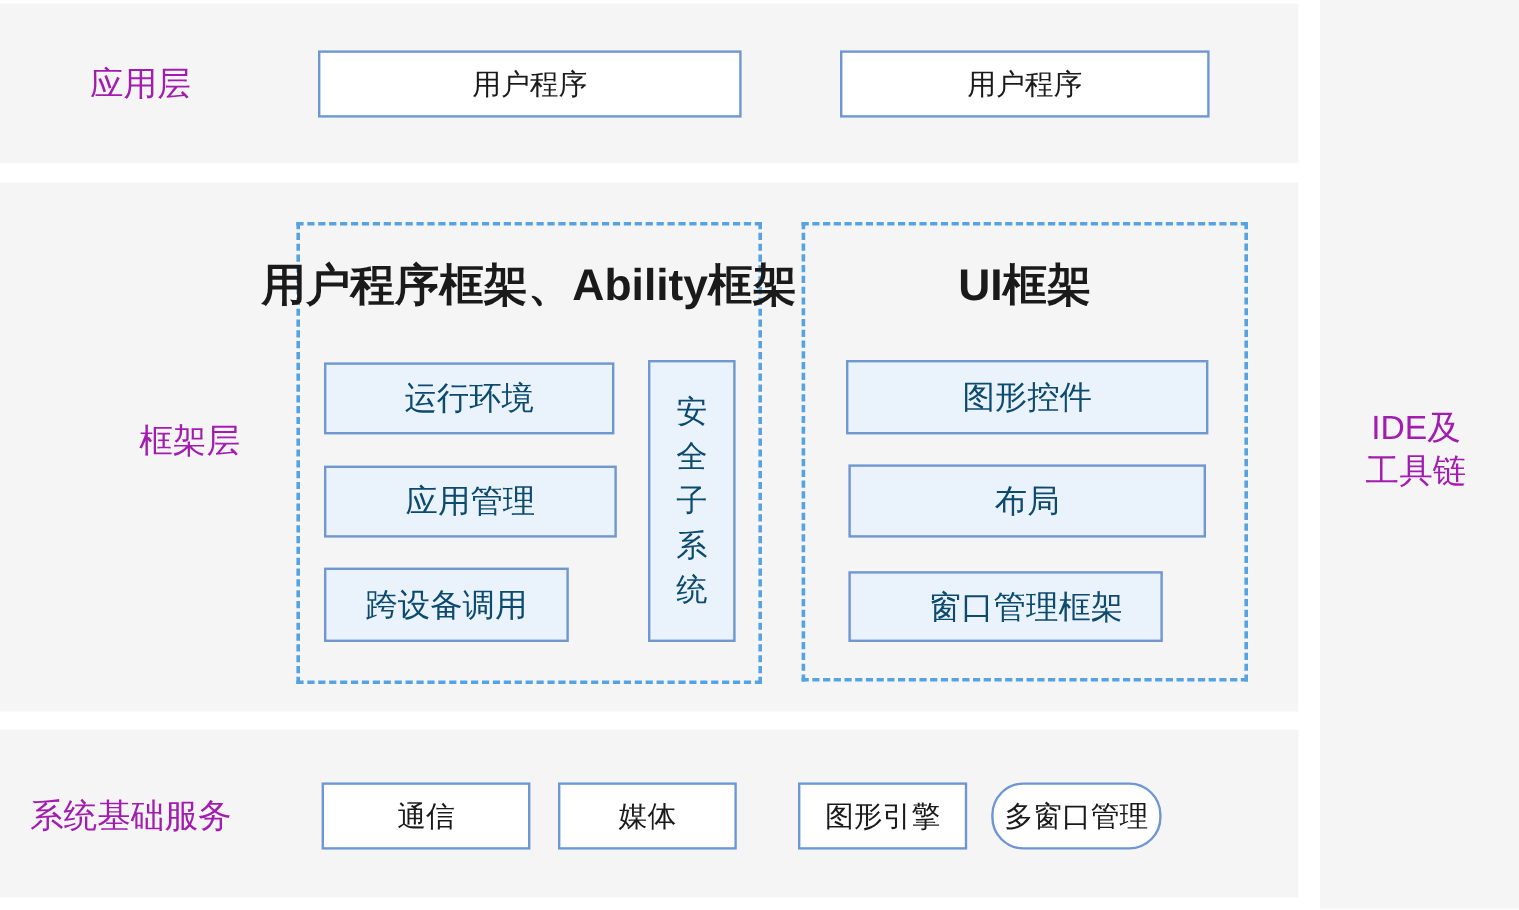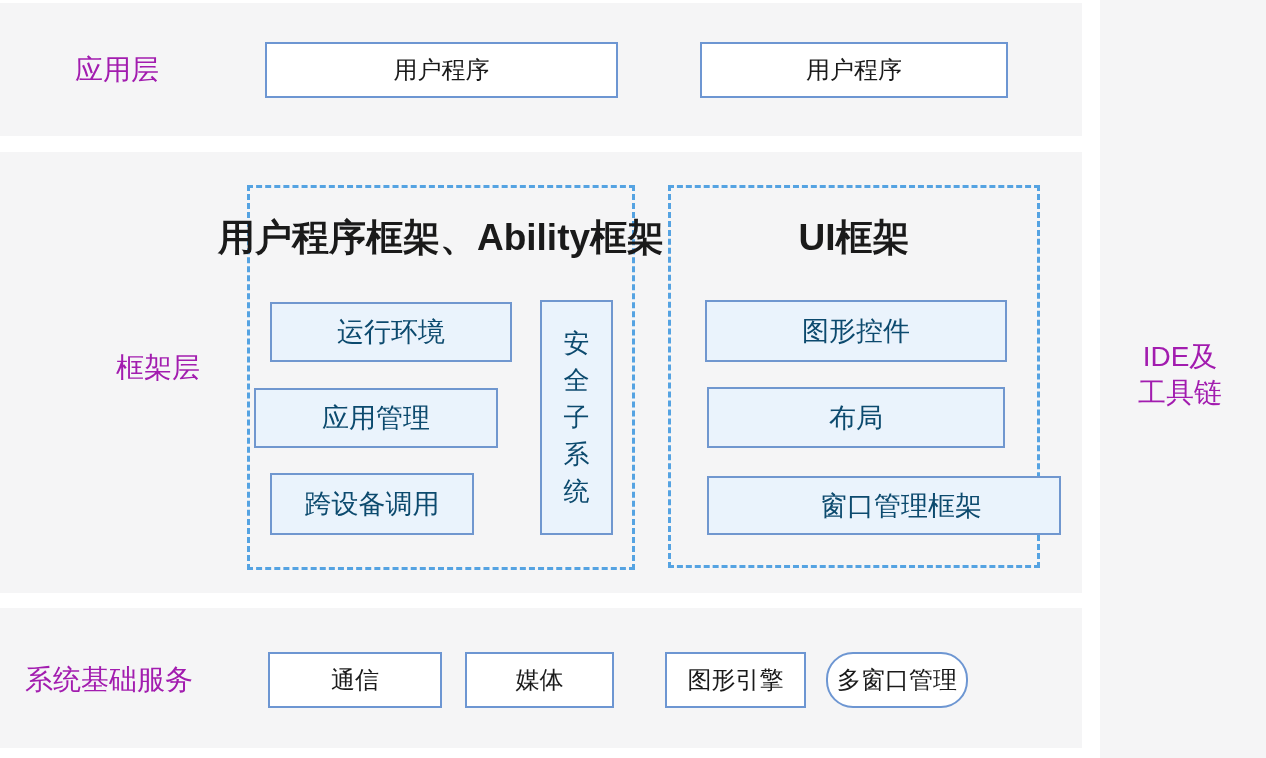--- a/index.html
+++ b/index.html
@@ -83,34 +83,34 @@
   <div class="layer-label multiline" style="left:1180px; top:375px;">IDE及
 工具链</div>
   <div class="layer-label" style="left:109px; top:680px;">系统基础服务</div>
 
   <div class="wbox" style="left:265px; top:42px; width:353px; height:56px;">用户程序</div>
   <div class="wbox" style="left:700px; top:42px; width:308px; height:56px;">用户程序</div>
 
   <div class="dashed-group" style="left:247px; top:185px; width:388px; height:385px;"></div>
   <div class="group-title" style="left:441px; top:238px;">用户程序框架、Ability框架</div>
   <div class="bluebox" style="left:270px; top:302px; width:242px; height:60px;">运行环境</div>
-  <div class="bluebox" style="left:254px; top:388px; width:244px; height:60px;">应用管理</div>
+  <div class="bluebox" style="left:270px; top:388px; width:244px; height:60px;">应用管理</div>
   <div class="bluebox" style="left:270px; top:473px; width:204px; height:62px;">跨设备调用</div>
   <div class="bluebox" style="left:540px; top:300px; width:73px; height:235px;">
     <span class="vertical-text">安
 全
 子
 系
 统</span>
   </div>
 
   <div class="dashed-group" style="left:668px; top:185px; width:372px; height:383px;"></div>
   <div class="group-title" style="left:854px; top:238px;">UI框架</div>
   <div class="bluebox" style="left:705px; top:300px; width:302px; height:62px;">图形控件</div>
   <div class="bluebox" style="left:707px; top:387px; width:298px; height:61px;">布局</div>
-  <div class="bluebox" style="left:707px; top:476px; width:354px; height:59px;padding-left:34px;">窗口管理框架</div>
+  <div class="bluebox" style="left:707px; top:476px; width:262px; height:59px;padding-left:34px;">窗口管理框架</div>
 
   <div class="wbox" style="left:268px; top:652px; width:174px; height:56px;">通信</div>
   <div class="wbox" style="left:465px; top:652px; width:149px; height:56px;">媒体</div>
   <div class="wbox" style="left:665px; top:652px; width:141px; height:56px;">图形引擎</div>
   <div class="wbox" style="left:826px; top:652px; width:142px; height:56px;border-radius:27px;">多窗口管理</div>
 
 </div>
 
 </body></html>

